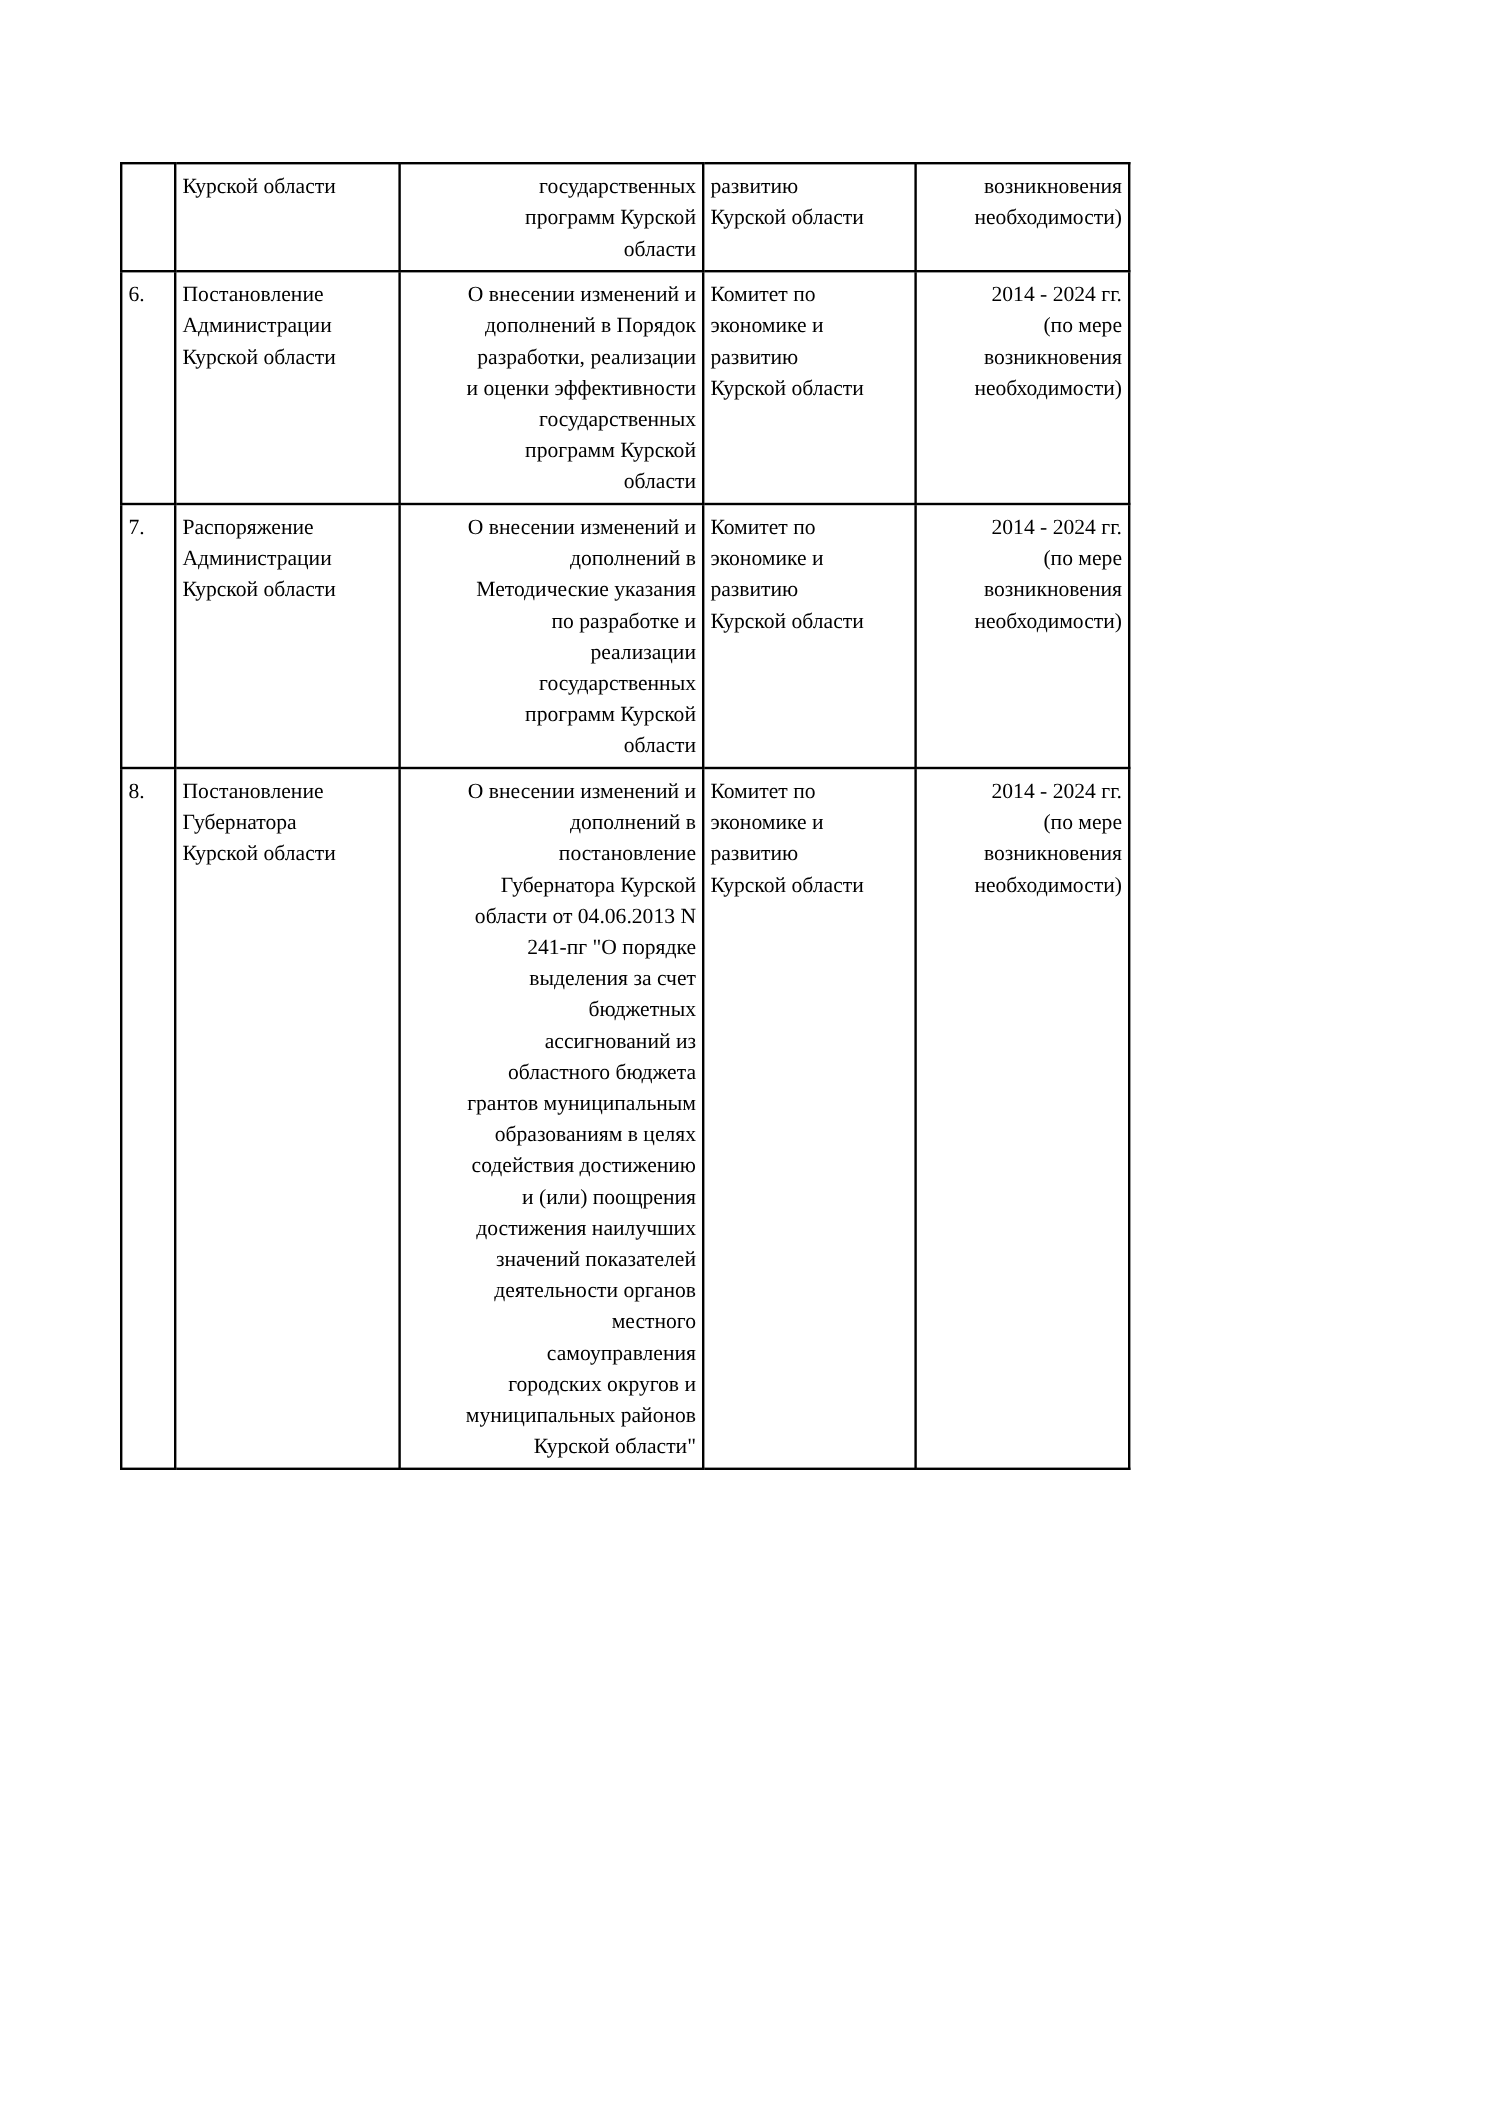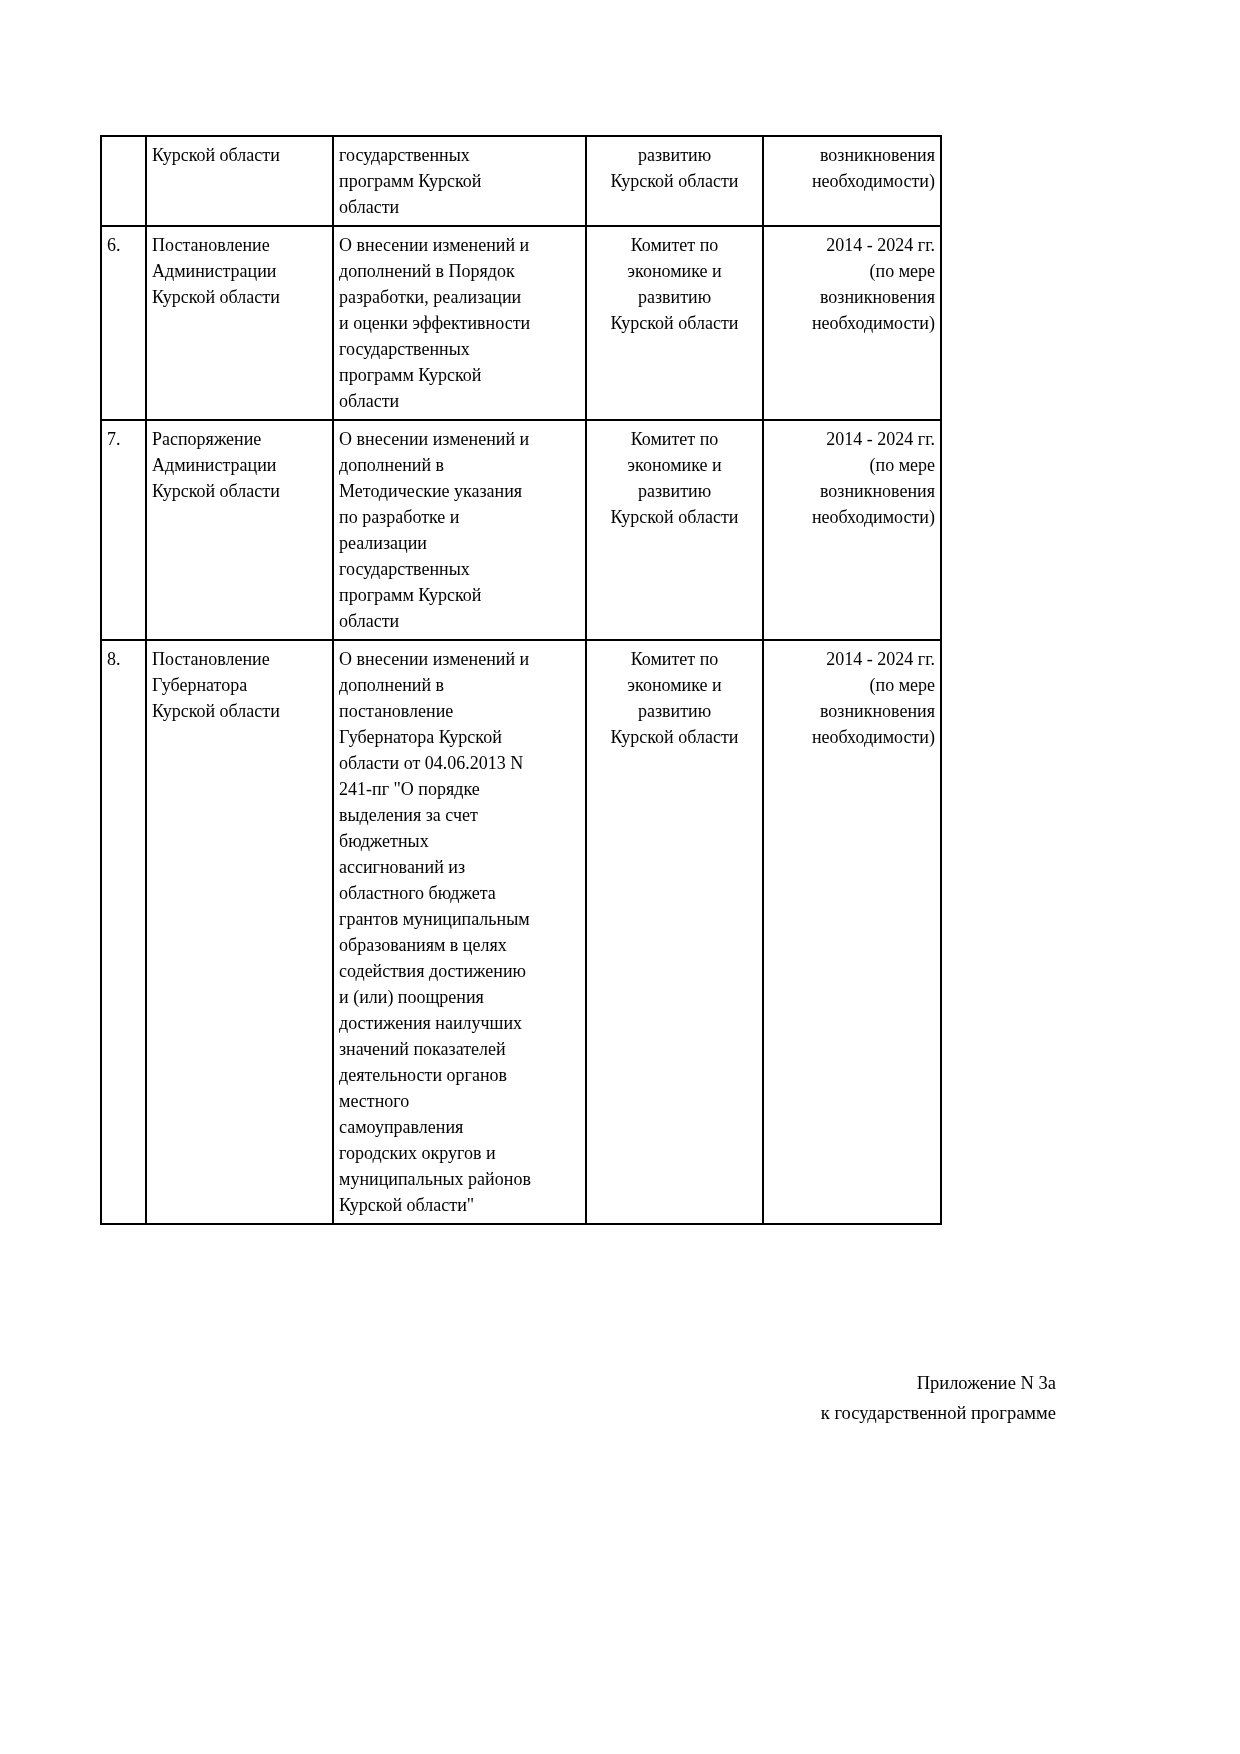--- a/index.html
+++ b/index.html
@@ -29,22 +29,22 @@
       border: 2px solid #000000;
       vertical-align: top;
       padding: 5px 5px;
       font-size: 18px;
       line-height: 26px;
       white-space: pre-line;
       overflow: hidden;
     }
     td.col-num  { text-align: left; padding-left: 9px; }
     td.col-doc  { text-align: left; padding-left: 4px; padding-right: 4px; }
-    td.col-content { text-align: left; }
-    td.col-exec { text-align: center; }
+    td.col-content { text-align: right; }
+    td.col-exec { text-align: left; }
     td.col-dates { text-align: right; }
     .appendix {
       position: absolute;
       top: 1368px;
       right: 184px;
       text-align: right;
       font-size: 18.5px;
       line-height: 30px;
     }
   </style>
@@ -148,18 +148,14 @@
 развитию
 Курской области</td>
         <td class="col-dates">2014 - 2024 гг.
 (по мере
 возникновения
 необходимости)</td>
       </tr>
     </tbody>
   </table>
 
-  <div class="appendix">
-    <div>Приложение N 3а</div>
-    <div>к государственной программе</div>
-  </div>
 
 </div>
 
 </body></html>

